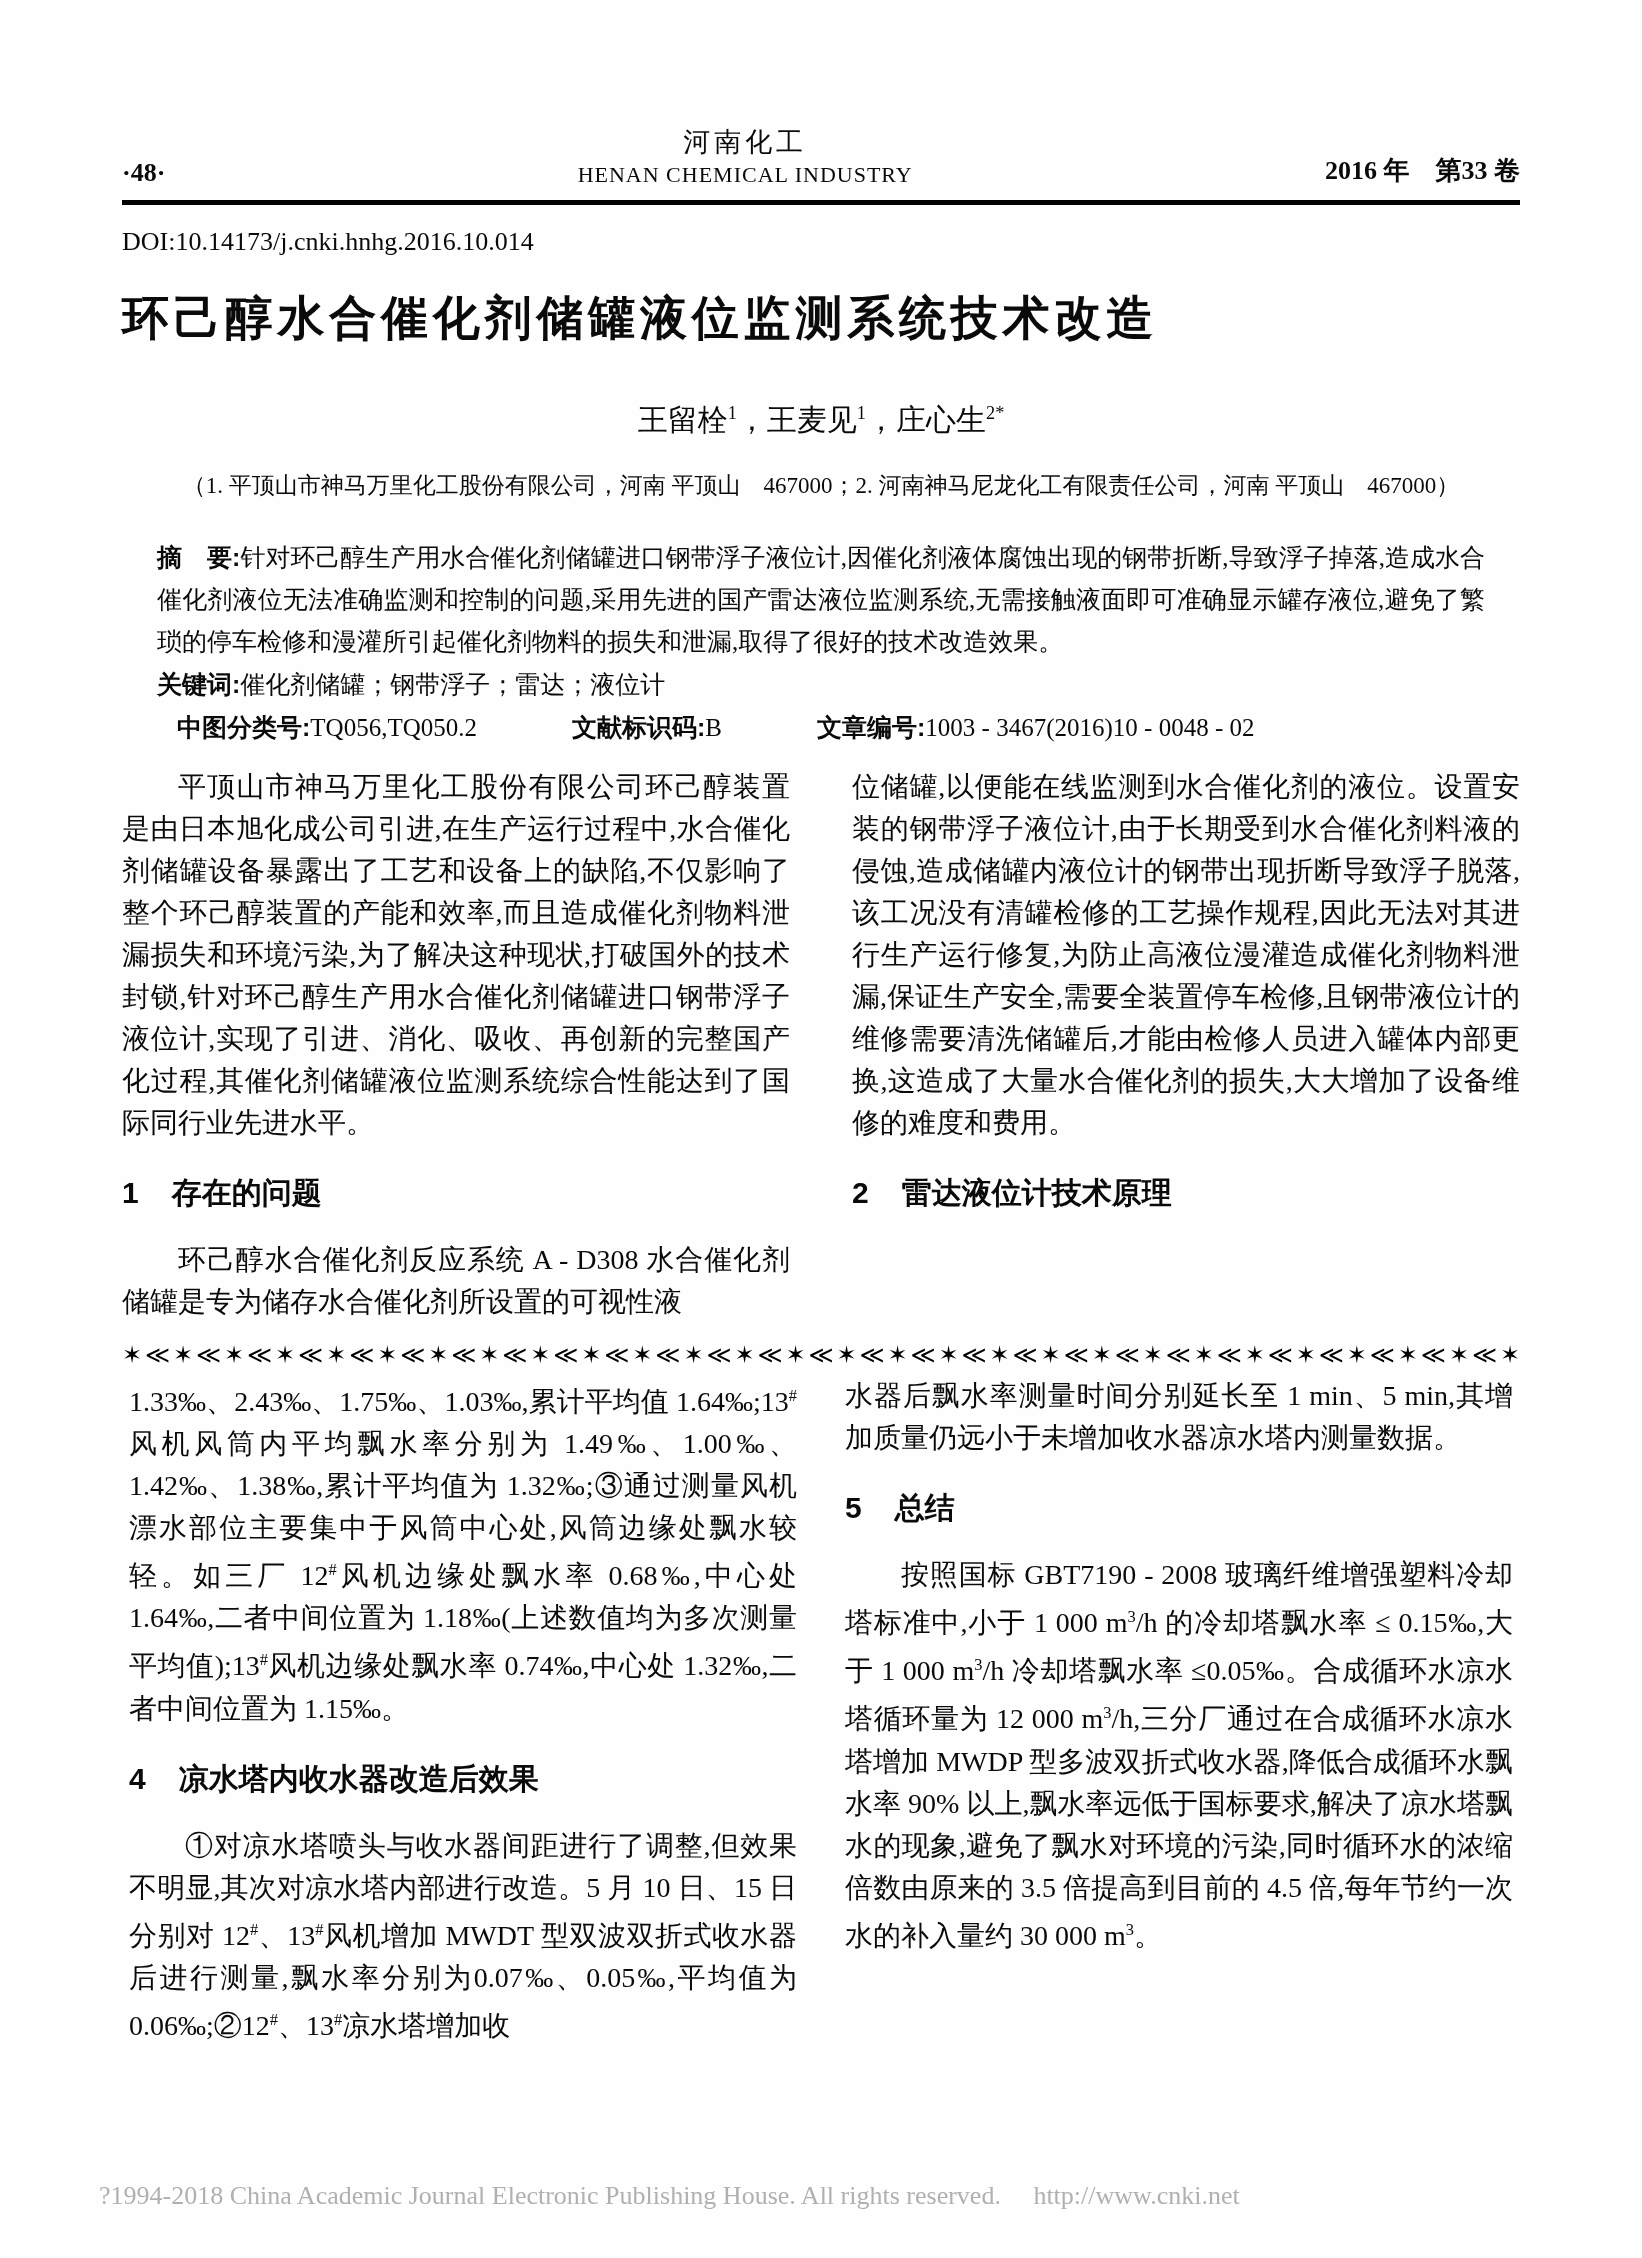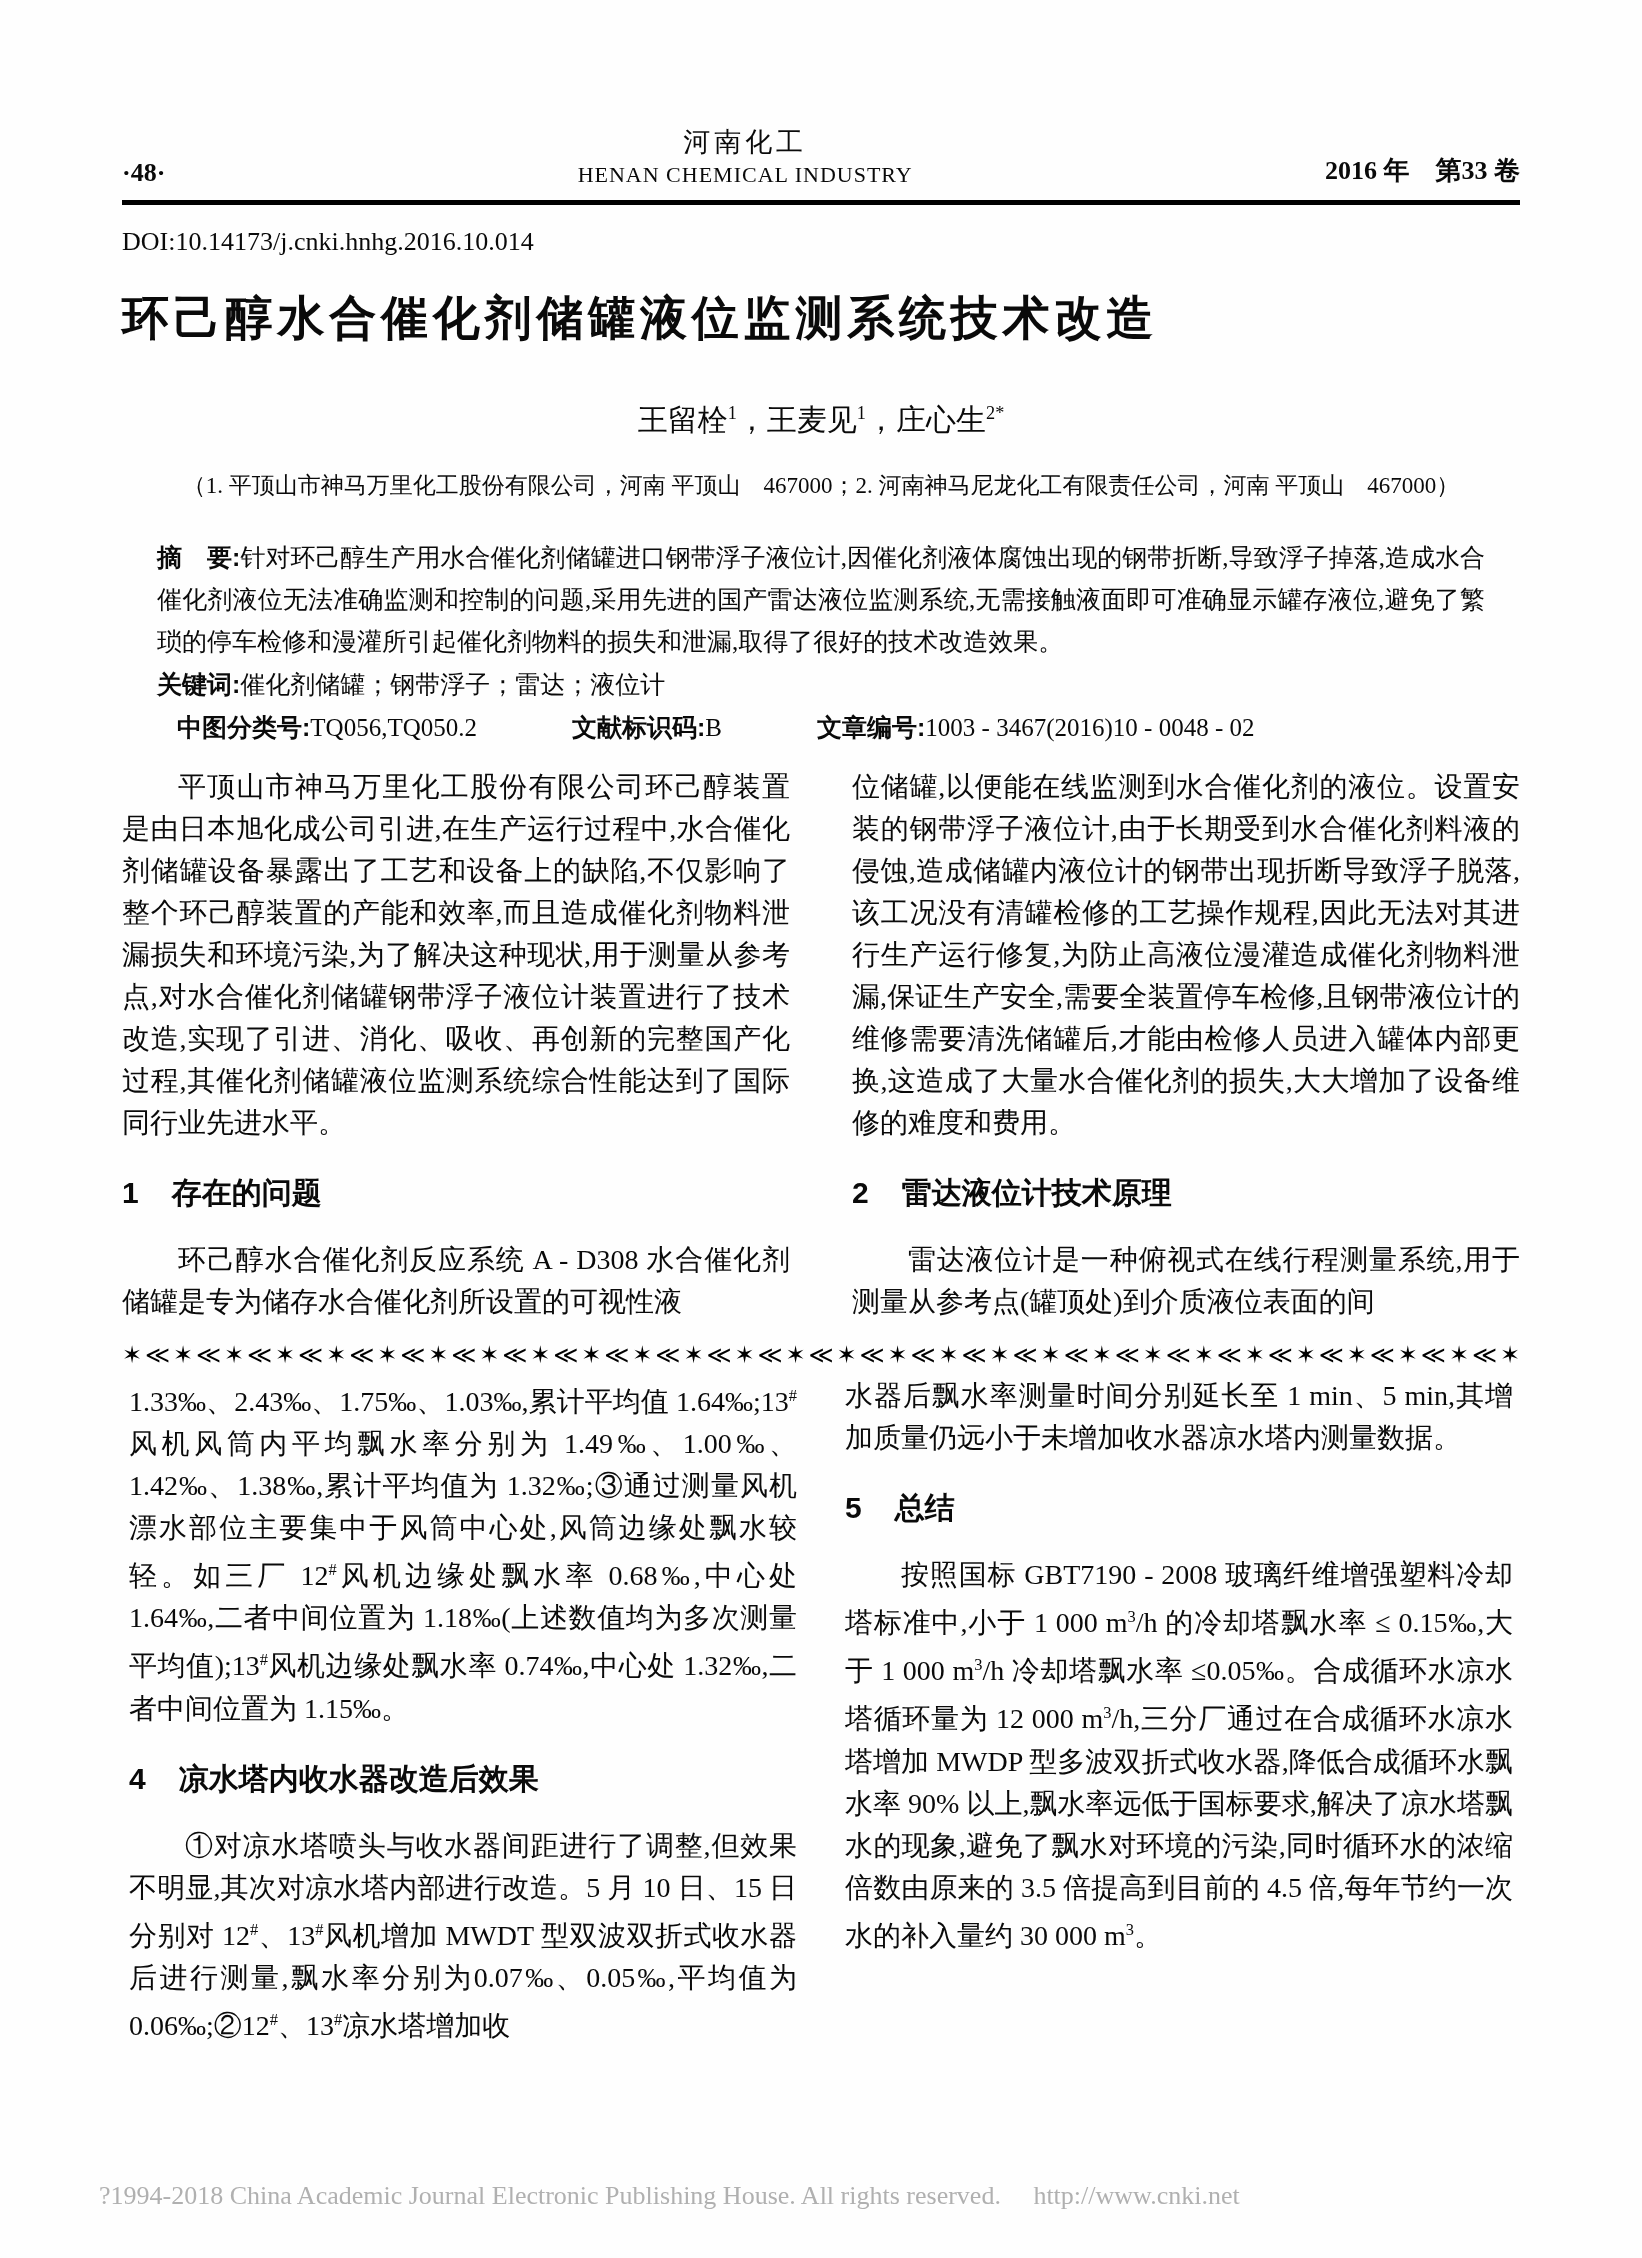--- a/index.html
+++ b/index.html
@@ -117,34 +117,33 @@
     <div class="affiliation-line">（1. 平顶山市神马万里化工股份有限公司，河南 平顶山　467000；2. 河南神马尼龙化工有限责任公司，河南 平顶山　467000）</div>
 
     <div class="meta-block">
       <p class="meta-para"><span class="meta-label">摘　要:</span><span>针对环己醇生产用水合催化剂储罐进口钢带浮子液位计,因催化剂液体腐蚀出现的钢带折断,导致浮子掉落,造成水合催化剂液位无法准确监测和控制的问题,采用先进的国产雷达液位监测系统,无需接触液面即可准确显示罐存液位,避免了繁琐的停车检修和漫灌所引起催化剂物料的损失和泄漏,取得了很好的技术改造效果。</span></p>
       <p class="meta-para"><span class="meta-label">关键词:</span><span>催化剂储罐；钢带浮子；雷达；液位计</span></p>
       <p class="clc-line"><span class="clc-seg"><span class="meta-label">中图分类号:</span><span>TQ056,TQ050.2</span></span><span class="clc-seg"><span class="meta-label">文献标识码:</span><span>B</span></span><span class="clc-seg"><span class="meta-label">文章编号:</span><span>1003 - 3467(2016)10 - 0048 - 02</span></span></p>
     </div>
 
     <div class="columns">
       <div class="col">
-        <p class="body-para indent">平顶山市神马万里化工股份有限公司环己醇装置是由日本旭化成公司引进,在生产运行过程中,水合催化剂储罐设备暴露出了工艺和设备上的缺陷,不仅影响了整个环己醇装置的产能和效率,而且造成催化剂物料泄漏损失和环境污染,为了解决这种现状,用于测量从参考点,对水合催化剂储罐钢带浮子液位计装置进行了技术改造,实现了引进、消化、吸收、再创新的完整国产化过程,其催化剂储罐液位监测系统综合性能达到了国际同行业先进水平。</p>
+        <p class="body-para indent">平顶山市神马万里化工股份有限公司环己醇装置是由日本旭化成公司引进,在生产运行过程中,水合催化剂储罐设备暴露出了工艺和设备上的缺陷,不仅影响了整个环己醇装置的产能和效率,而且造成催化剂物料泄漏损失和环境污染,为了解决这种现状,打破国外的技术封锁,针对环己醇生产用水合催化剂储罐进口钢带浮子液位计,实现了引进、消化、吸收、再创新的完整国产化过程,其催化剂储罐液位监测系统综合性能达到了国际同行业先进水平。</p>
         <div class="section-heading">
           <span class="section-no">1</span>
           <span>存在的问题</span>
         </div>
         <p class="body-para indent">环己醇水合催化剂反应系统 A - D308 水合催化剂储罐是专为储存水合催化剂所设置的可视性液</p>
       </div>
       <div class="col">
         <p class="body-para">位储罐,以便能在线监测到水合催化剂的液位。设置安装的钢带浮子液位计,由于长期受到水合催化剂料液的侵蚀,造成储罐内液位计的钢带出现折断导致浮子脱落,该工况没有清罐检修的工艺操作规程,因此无法对其进行生产运行修复,为防止高液位漫灌造成催化剂物料泄漏,保证生产安全,需要全装置停车检修,且钢带液位计的维修需要清洗储罐后,才能由检修人员进入罐体内部更换,这造成了大量水合催化剂的损失,大大增加了设备维修的难度和费用。</p>
         <div class="section-heading">
           <span class="section-no">2</span>
           <span>雷达液位计技术原理</span>
         </div>
-        <p class="body-para indent">雷达液位计是一种俯视式在线行程测量系统,用于测量从参考点(罐顶处)到介质液位表面的间</p>
       </div>
     </div>
 
     <div class="article-divider">✶≪✶≪✶≪✶≪✶≪✶≪✶≪✶≪✶≪✶≪✶≪✶≪✶≪✶≪✶≪✶≪✶≪✶≪✶≪✶≪✶≪✶≪✶≪✶≪✶≪✶≪✶≪✶≪✶≪✶≪✶≪✶≪✶≪✶≪✶≪✶≪✶≪✶≪✶≪✶≪</div>
 
     <div class="columns-lower">
       <div class="col">
         <p class="body-para">1.33‰、2.43‰、1.75‰、1.03‰,累计平均值 1.64‰;13<sup>#</sup>风机风筒内平均飘水率分别为 1.49‰、1.00‰、1.42‰、1.38‰,累计平均值为 1.32‰;③通过测量风机漂水部位主要集中于风筒中心处,风筒边缘处飘水较轻。如三厂 12<sup>#</sup>风机边缘处飘水率 0.68‰,中心处 1.64‰,二者中间位置为 1.18‰(上述数值均为多次测量平均值);13<sup>#</sup>风机边缘处飘水率 0.74‰,中心处 1.32‰,二者中间位置为 1.15‰。</p>
         <div class="section-heading">
           <span class="section-no">4</span>

